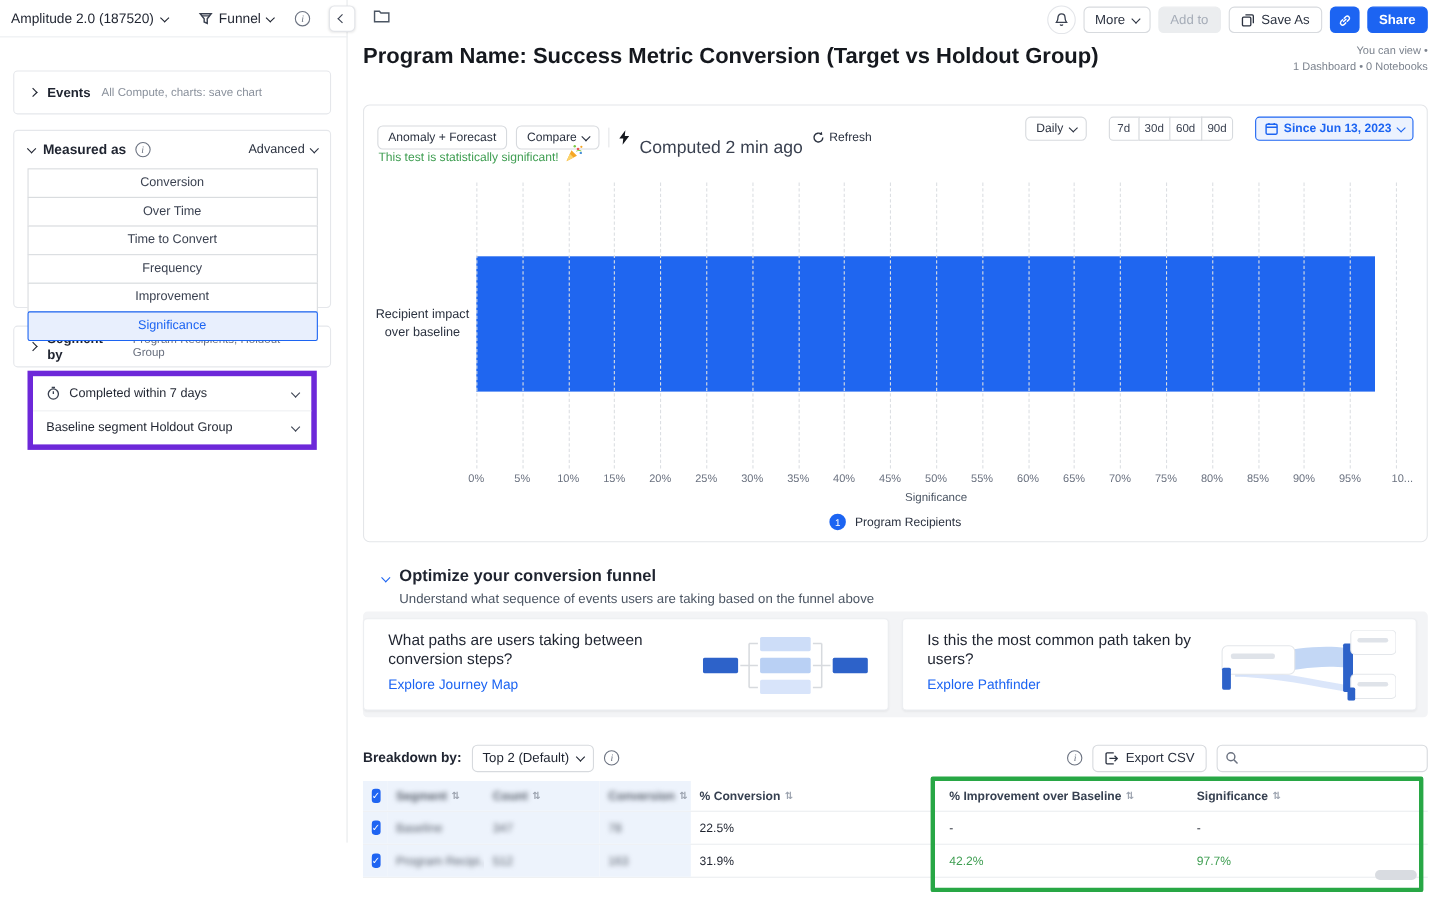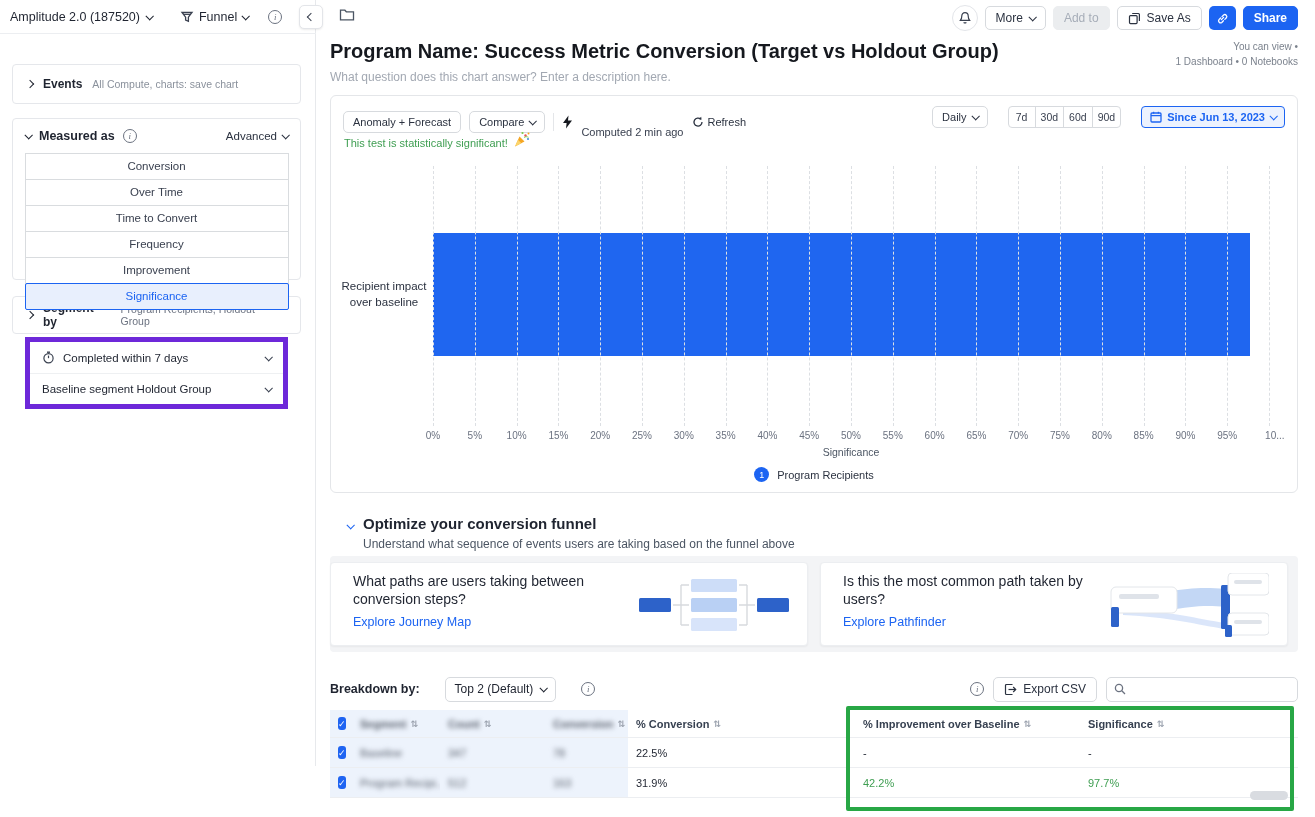--- a/index.html
+++ b/index.html
@@ -54,21 +54,21 @@
 
   
   .page-title { position:absolute; left:330px; top:40px; font-size:20px; font-weight:bold; color:#15181e; }
   .page-desc { position:absolute; left:330px; top:70px; font-size:12px; color:#a2a8b2; cursor:text; }
 
   
   .chart-card { position:absolute; left:330px; top:95px; width:968px; height:398px; background:#fff; border:1px solid #e4e6e9; border-radius:6px; }
   .ct-left { position:absolute; left:12px; top:10px; display:flex; align-items:center; gap:8px; }
   .pill { height:22px; font-size:11px; border:1px solid #d7dade; border-radius:5px; background:#fff; display:inline-flex; align-items:center; gap:5px; padding:0 9px; color:#2b3240; cursor:pointer; }
   .ct-sep { width:1px; height:18px; background:#e4e6e9; }
-  .computed { font-size:11px; color:#3a4150;margin-top:20px; }
+  .computed { font-size:16px; color:#3a4150;margin-top:20px; }
   .refresh { display:flex; align-items:center; gap:4px; font-size:11px; color:#2b3240; cursor:pointer; }
   .ct-right { position:absolute; right:12px; top:10px; display:flex; align-items:center; gap:20px; }
   .range-group { display:flex; }
   .range-btn { height:22px; min-width:28px; padding:0 5px; font-size:10.5px; color:#3a4150; background:#fff; border:1px solid #d7dade; margin-left:-1px; display:flex; align-items:center; justify-content:center; cursor:pointer; }
   .range-btn:first-child { border-radius:4px 0 0 4px; margin-left:0; }
   .range-btn:last-child { border-radius:0 4px 4px 0; }
   .date-btn { height:22px; display:flex; align-items:center; gap:5px; padding:0 8px; background:#ecf2fe; border:1.4px solid #1c64f2; border-radius:4px; color:#1c64f2; font-size:11px; font-weight:bold; cursor:pointer; }
   .sig-banner { position:absolute; left:13px; top:34px; font-size:11px; color:#3f9e52; display:flex; align-items:flex-end; gap:4px; }
 
   .plot { position:absolute; left:102px; top:70px; width:836px; height:260px; }
@@ -90,21 +90,21 @@
   .opt-sub { font-size:12px; color:#4b5563; margin-top:5px; }
   .opt-strip { position:absolute; left:330px; top:556px; width:968px; height:96px; background:#f3f4f6; border-radius:4px; }
   .opt-card { position:absolute; top:562px; height:84px; background:#fff; border:1px solid #eceef1; border-radius:4px; box-shadow:0 1px 2px rgba(0,0,0,.05); }
   .opt-card.c1 { left:330px; width:478px; }
   .opt-card.c2 { left:820px; width:468px; }
   .opt-q { position:absolute; left:22px; top:9px; width:280px; font-size:14px; font-weight:500; color:#1f2430; line-height:1.3; }
   .opt-link { position:absolute; left:22px; top:52px; font-size:12.5px; color:#1c64f2; cursor:pointer; }
   .opt-illus { position:absolute; right:18px; top:10px; }
 
   
-  .bd-controls { position:absolute; left:330px; top:676px; width:968px; height:26px; display:flex; align-items:center; gap:25px; }
+  .bd-controls { position:absolute; left:330px; top:676px; width:968px; height:26px; display:flex; align-items:center; gap:9px; }
   .bd-label { font-size:12.5px; font-weight:bold; }
   .bd-select { height:25px; display:flex; align-items:center; gap:7px; border:1px solid #d7dade; border-radius:5px; padding:0 9px; font-size:12px; cursor:pointer; }
   .bd-right { margin-left:auto; display:flex; align-items:center; gap:9px; }
   .search-box { width:192px; height:25px; border:1px solid #d7dade; border-radius:5px; display:flex; align-items:center; padding:0 7px; gap:5px; }
   .search-box input { border:none; outline:none; width:150px; font-size:11px; font-family:inherit; }
 
   .bd-table { position:absolute; left:330px; top:710px; width:968px; }
   .trow { display:flex; border-bottom:1px solid #eceef1; }
   .trow.head { height:28px; font-weight:bold; color:#374151; }
   .trow.body { height:30px; }
@@ -227,21 +227,20 @@
         <span>Share</span>
       </button>
     </div>
   </div>
   <div class="view-meta">
     <div>You can view •</div>
     <div>1 Dashboard • 0 Notebooks</div>
   </div>
 
   <h1 class="page-title">Program Name: Success Metric Conversion (Target vs Holdout Group)</h1>
-  <div class="page-desc">What question does this chart answer? Enter a description here.</div>
 
   <section class="chart-card">
     <div class="ct-left">
       <button class="pill">
           <span>Anomaly + Forecast</span>
         </button>
       <button class="pill">
         <span>Compare</span>
         <span class="chev down"></span>
       </button>

